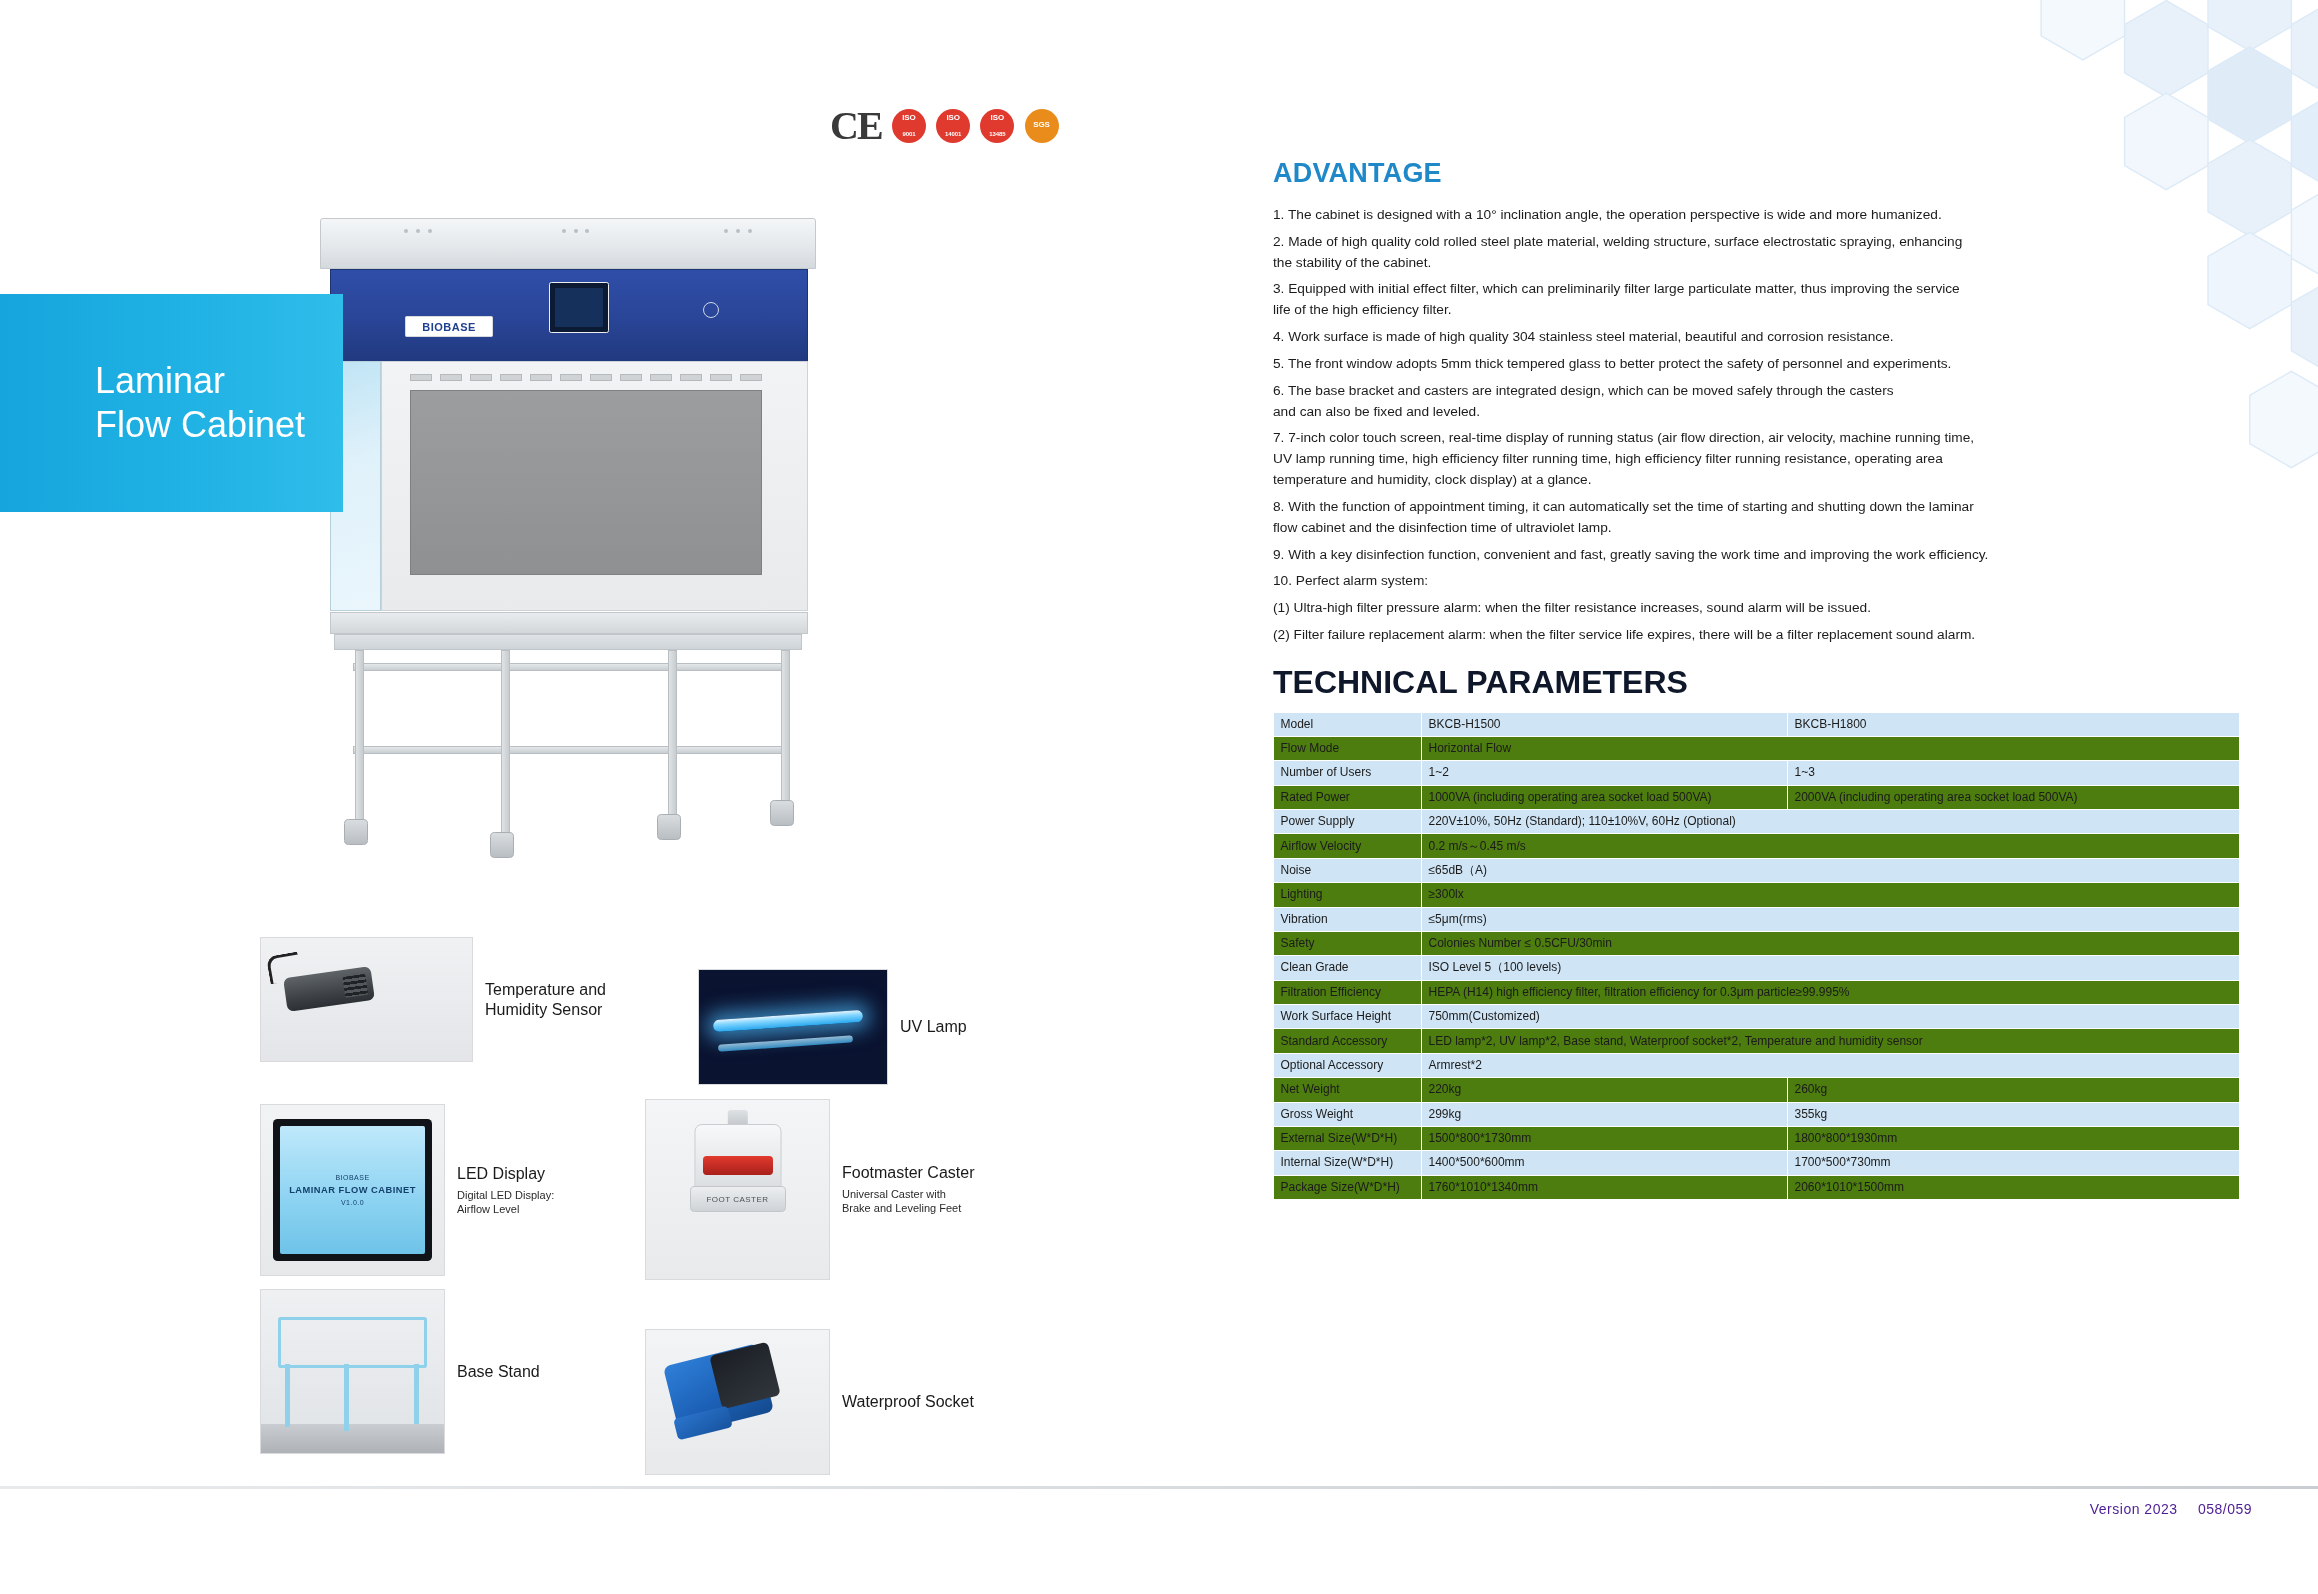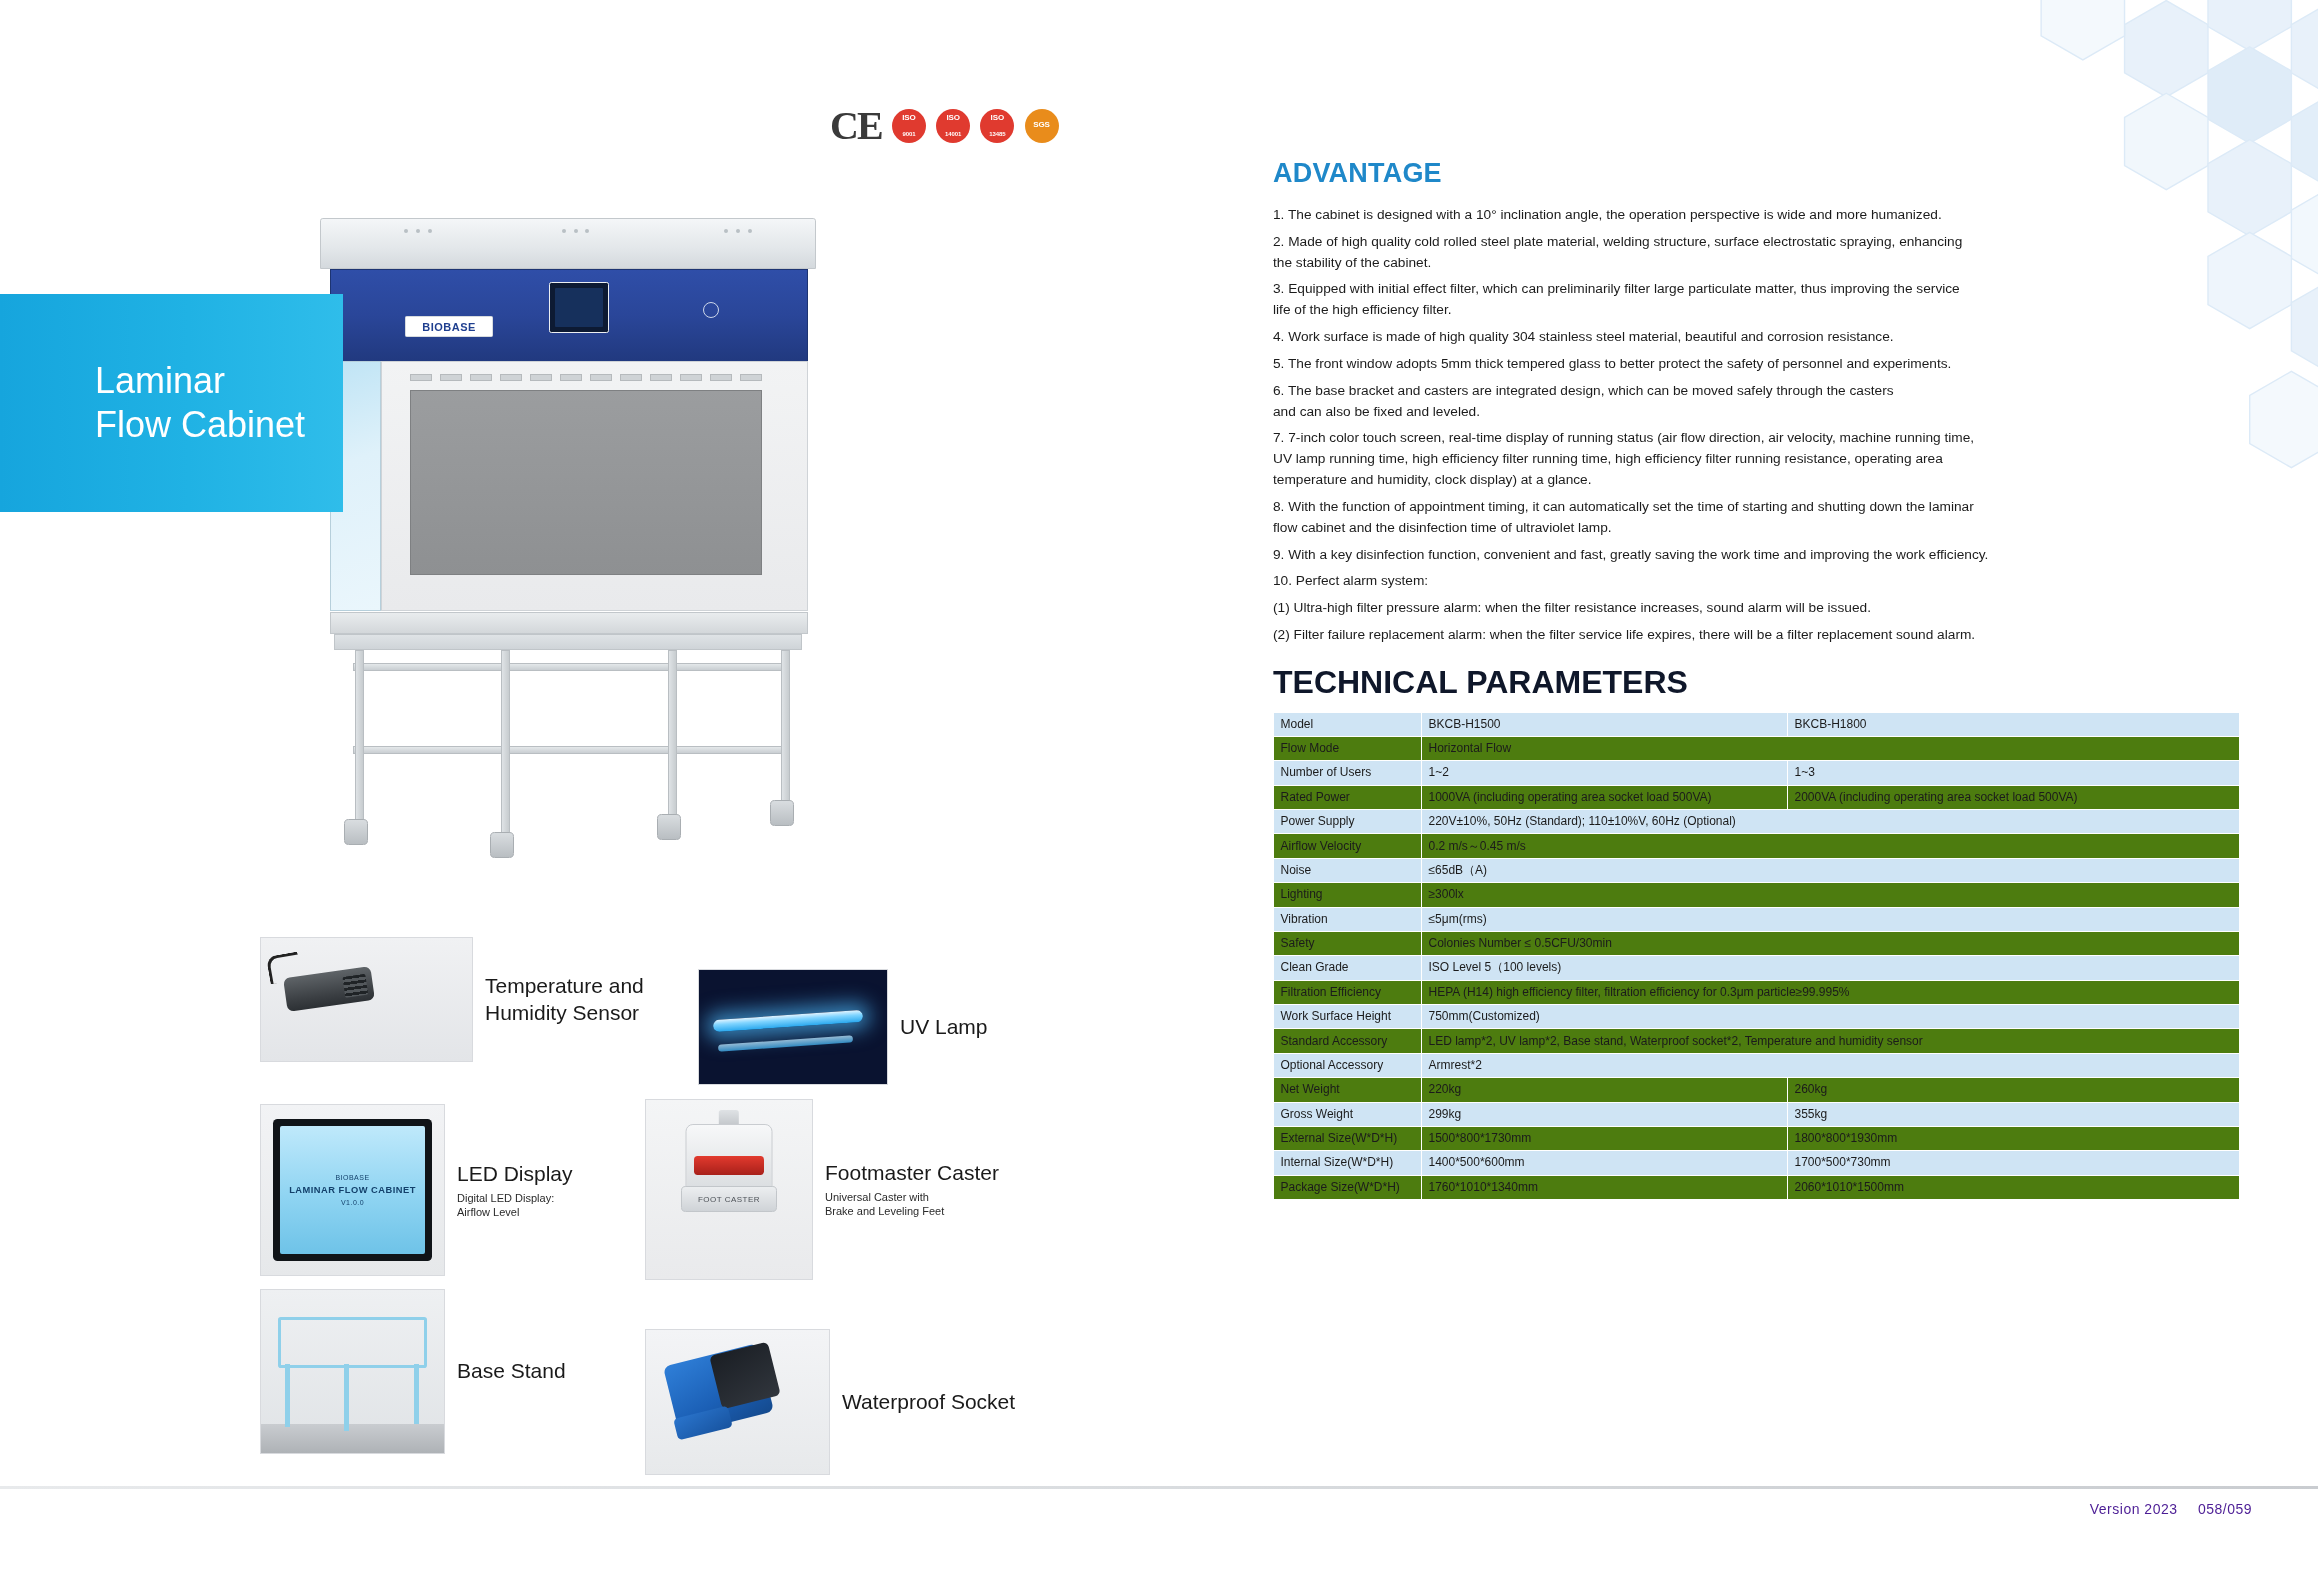--- a/index.html
+++ b/index.html
@@ -183,21 +183,21 @@
   }
   .feat-box {
     border: 0.9px solid #d8dade;
     background: #ffffff;
     position: relative;
     overflow: hidden;
     flex: none;
   }
   .feat-label { padding-left: 12px; }
   .feat-title {
-    font-size: 21px;
+    font-size: 16px;
     color: #1a1a1a;
     line-height: 1.25;
     white-space: pre-line;
   }
   .feat-sub {
     font-size: 11px;
     color: #2a2a2a;
     line-height: 1.3;
     margin-top: 3.7px;
     white-space: pre-line;
@@ -504,21 +504,21 @@
       </div>
     </div>
     <div class="feat-label">
       <div class="feat-title">LED Display</div>
       <div class="feat-sub">Digital LED Display:
 Airflow Level</div>
     </div>
   </div>
 
   <div class="feat" style="left:385px; top:162px;">
-    <div class="feat-box th-caster" style="width:168px; height:181px;">
+    <div class="feat-box th-caster" style="width:185px; height:181px;">
       <div class="cstem"></div>
       <div class="cbody"></div>
       <div class="cred"></div>
       <div class="cfoot">FOOT CASTER</div>
     </div>
     <div class="feat-label">
       <div class="feat-title">Footmaster Caster</div>
       <div class="feat-sub">Universal Caster with
 Brake and Leveling Feet</div>
     </div>

